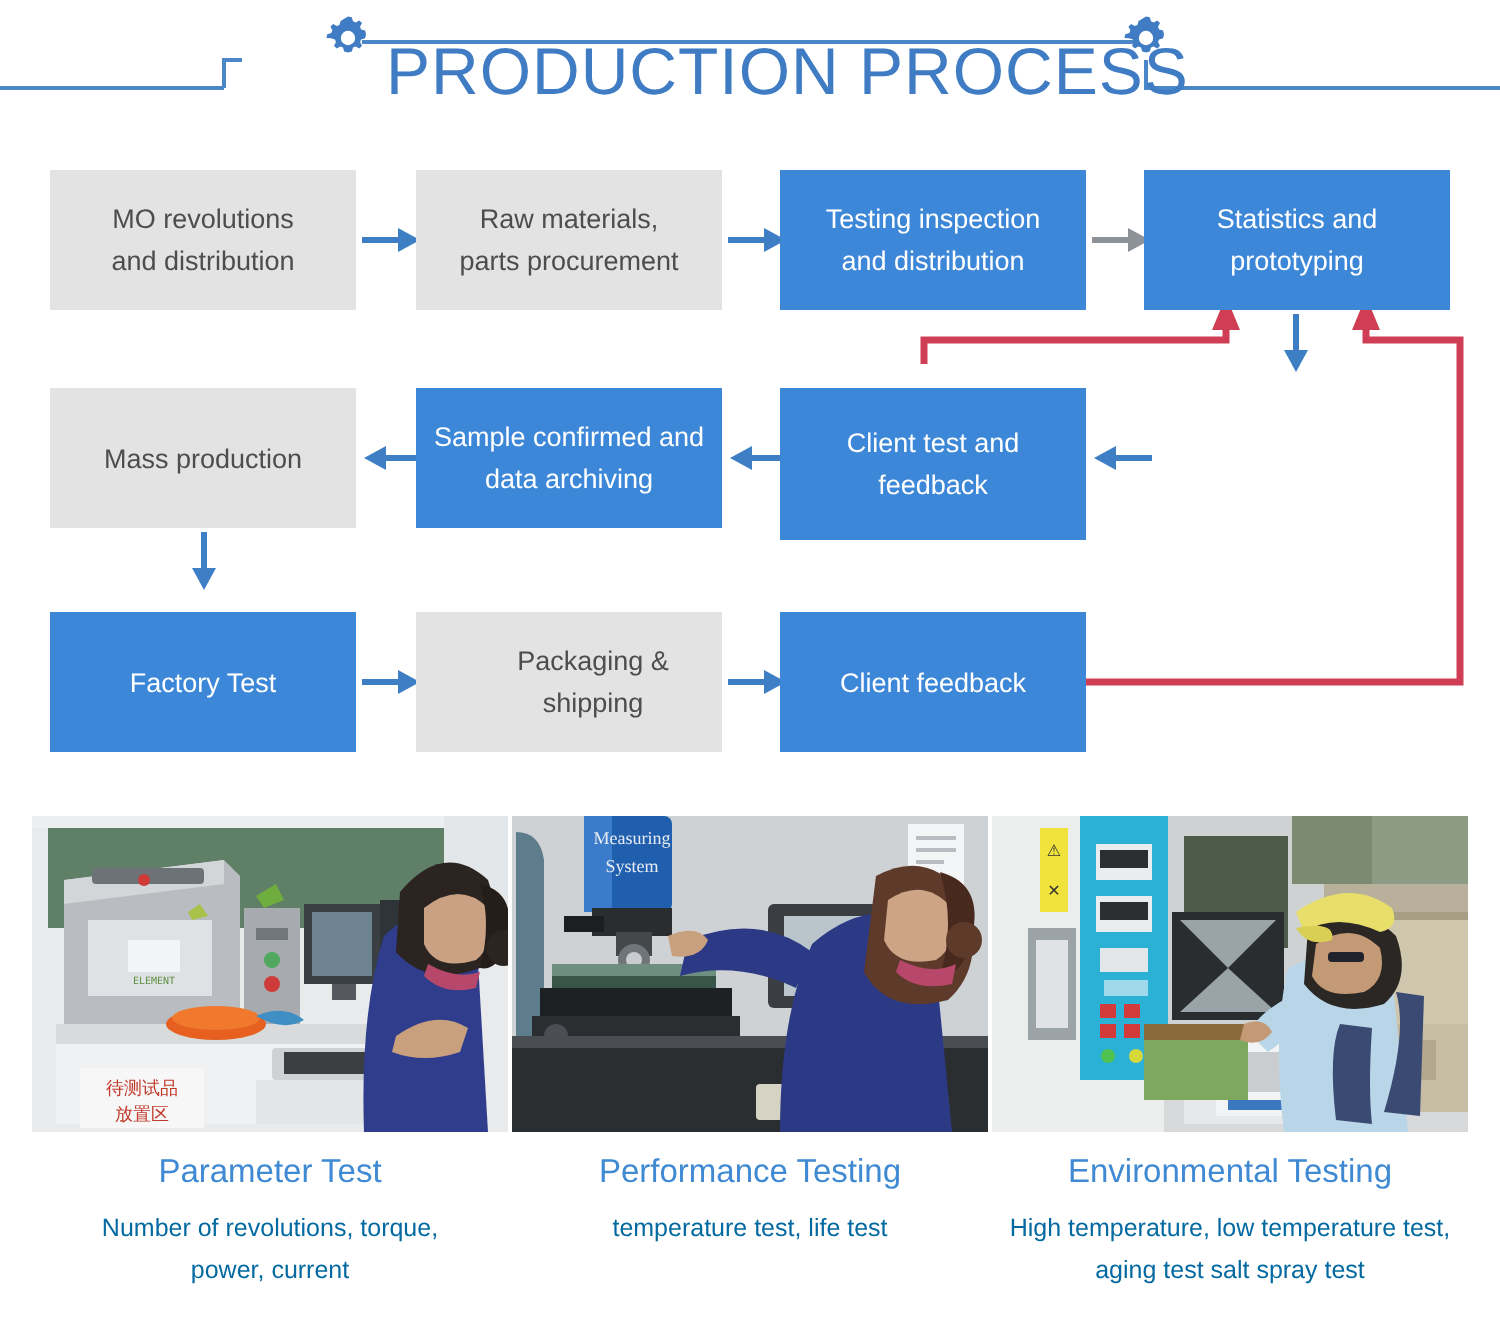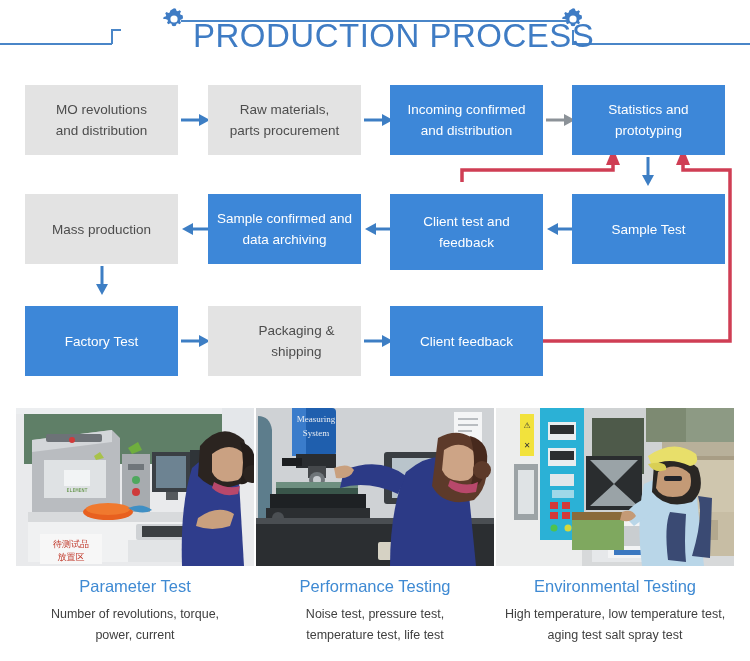--- a/index.html
+++ b/index.html
@@ -60,21 +60,21 @@
     background:#cfd3d6;
   }
   .photo svg{display:block;}
   .cap-title{
     margin-top:11px;text-align:center;
     font-size:16.5px;color:#3f8ad3;
     font-family:"Liberation Sans", sans-serif;
   }
   .cap-desc{
     margin-top:8px;text-align:center;
-    font-size:12.5px;line-height:21px;color:#404040;
+    font-size:12.5px;line-height:21px;color:#0369a1;
   }
 </style>
 </head>
 <body>
 
 <div id="root">
 
   <div class="header">
 
     <div class="hdr-line" style="left:0px;top:43px;width:112px;"></div>
@@ -141,21 +141,21 @@
 
     <div class="arrow" style="left:364px;top:44px;">
       <svg width="30" height="20" viewBox="0 0 30 20">
         <line x1="0" y1="10" x2="20" y2="10" stroke="#3d7ec4" stroke-width="3"></line>
         <polygon points="29,10 18,4 18,16" fill="#3d7ec4"></polygon>
       </svg>
     </div>
 
     <div class="node blue" style="left:390px;top:19px;width:153px;height:70px;">
       <div>
-        <span>Incoming confirmed</span>
+        <span>Testing inspection</span>
         <span>and distribution</span>
       </div>
     </div>
 
     <div class="arrow" style="left:546px;top:44px;">
       <svg width="30" height="20" viewBox="0 0 30 20">
         <line x1="0" y1="10" x2="20" y2="10" stroke="#8c9298" stroke-width="3"></line>
         <polygon points="29,10 18,4 18,16" fill="#8c9298"></polygon>
       </svg>
     </div>
@@ -208,25 +208,20 @@
       </div>
     </div>
 
     <div class="arrow" style="left:546px;top:153px;">
       <svg width="30" height="20" viewBox="0 0 30 20">
         <line x1="10" y1="10" x2="30" y2="10" stroke="#3d7ec4" stroke-width="3"></line>
         <polygon points="1,10 12,4 12,16" fill="#3d7ec4"></polygon>
       </svg>
     </div>
 
-    <div class="node blue" style="left:572px;top:128px;width:153px;height:70px;">
-      <div>
-        <span>Sample Test</span>
-      </div>
-    </div>
 
     <div class="arrow" style="left:92px;top:200px;">
       <svg width="20" height="30" viewBox="0 0 20 30">
         <line x1="10" y1="0" x2="10" y2="20" stroke="#3d7ec4" stroke-width="3"></line>
         <polygon points="10,29 4,18 16,18" fill="#3d7ec4"></polygon>
       </svg>
     </div>
 
     <div class="node blue" style="left:25px;top:240px;width:153px;height:70px;">
       <div>
@@ -375,21 +370,20 @@
           <path d="M78 60 q14 -6 20 2 q-4 10 -18 8 z" fill="#c9a07e"></path>
           <path d="M182 30 q26 -14 44 10 q12 34 -8 52 q-30 8 -42 -14 z" fill="#5d3a2a"></path>
           <path d="M188 42 q18 -12 32 4 q4 18 -8 26 q-20 4 -26 -10 z" fill="#cda486"></path>
           <path d="M214 28 q22 6 16 32 q-4 20 -16 20 q8 -26 0 -52 z" fill="#47291d"></path>
           <circle cx="226" cy="62" r="9" fill="#5d3a2a"></circle>
           <path d="M194 72 q16 8 28 2 l-2 10 q-18 4 -28 -6 z" fill="#b8486b"></path>
         </svg>
       </div>
       <div class="cap-title">Performance Testing</div>
       <div class="cap-desc">
-        <div>Noise test, pressure test,</div>
         <div>temperature test, life test</div>
       </div>
     </div>
 
     <div class="card c2">
       <div class="photo">
         <svg width="238" height="158" viewBox="0 0 238 158">
           <rect width="238" height="158" fill="#d7d9da"></rect>
 
           <rect x="86" y="0" width="152" height="110" fill="#cfd2d3"></rect>

